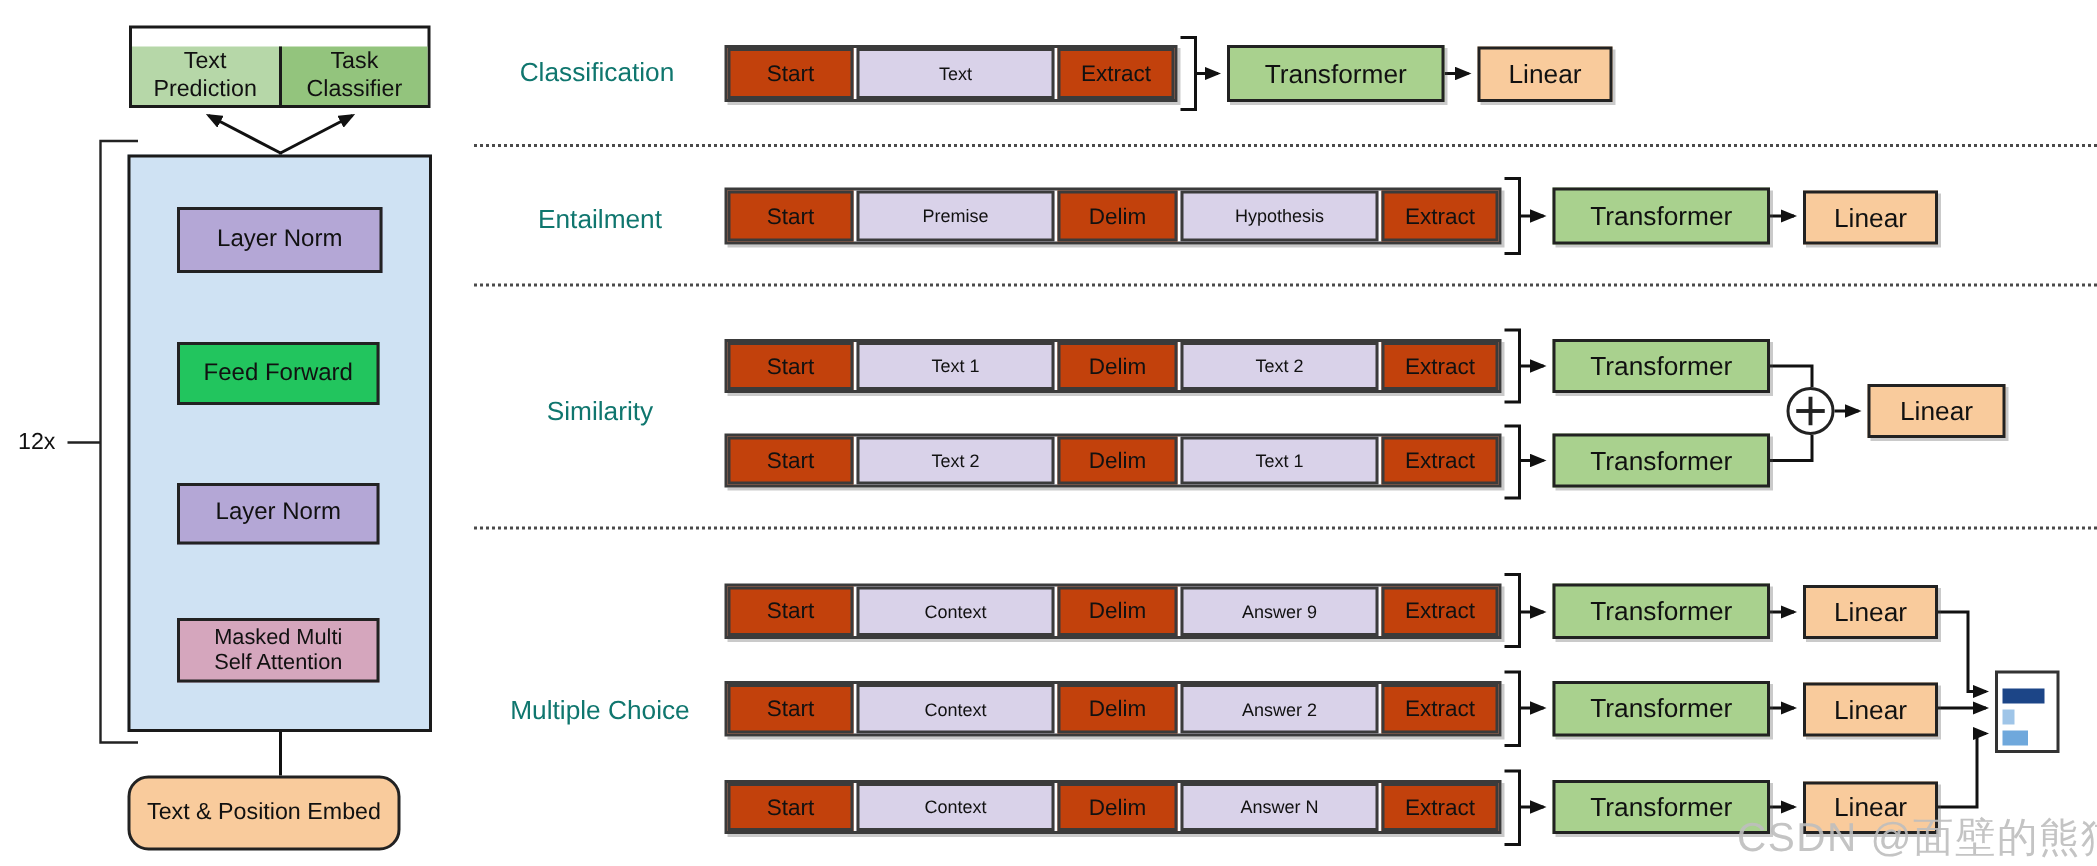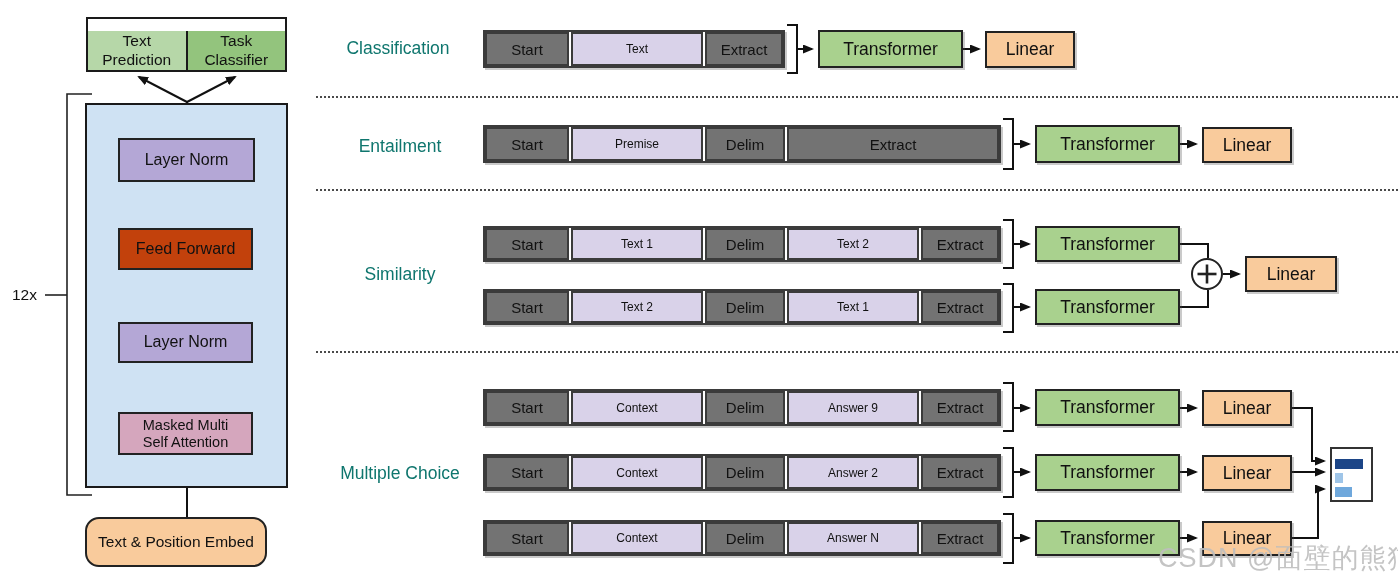--- a/index.html
+++ b/index.html
@@ -31,21 +31,21 @@
     position:absolute;box-sizing:border-box;z-index:3;
     display:flex;gap:2px;background:#ffffff;border:2px solid #3b3b3b;
     box-shadow:2px 2px 0 rgba(80,80,80,0.30);
   }
   .cell{
     box-sizing:border-box;border:2px solid #3b3b3b;
     display:flex;align-items:center;justify-content:center;
     font-size:15px;white-space:nowrap;
   }
   .cell.seg{font-size:12px;}
-  .c-blue{background:#737373;}
+  .c-blue{background:#c2410c;}
   .c-purple{background:#d9d2e9;}
   .transformer{background:#a9d18e;font-size:17.5px;}
   .linear{background:#f9cb9c;font-size:17.5px;}
   .task-label{
     position:absolute;z-index:3;font-size:17.5px;text-align:center;color:#0f766e;
   }
   .separator{
     position:absolute;z-index:0;height:0;border-top:2px dotted #4a4a4a;
   }
   .result-box{
@@ -146,21 +146,21 @@
 
   <div class="blue-container" style="left:85px;top:103px;width:203px;height:385px;"></div>
 
   <div class="head-box" style="left:86px;top:17px;width:201px;height:55px;">
     <div class="head-cell" style="background:#b6d7a8;">Text Prediction</div>
     <div class="head-cell" style="background:#93c47d;">Task Classifier</div>
   </div>
 
   <div class="box arch-text" style="left:118px;top:138px;width:137px;height:44px;background:#b4a7d6;">Layer Norm</div>
 
-  <div class="box arch-text" style="left:118px;top:228px;width:135px;height:42px;background:#c2410c;">Feed Forward</div>
+  <div class="box arch-text" style="left:118px;top:228px;width:135px;height:42px;background:#22c55e;">Feed Forward</div>
 
   <div class="box arch-text" style="left:118px;top:322px;width:135px;height:41px;background:#b4a7d6;">Layer Norm</div>
 
   <div class="box arch-small" style="left:118px;top:412px;width:135px;height:43px;background:#d5a6bd;">
     <div>Masked Multi</div>
     <div>Self Attention</div>
   </div>
 
   <div class="box" style="left:85px;top:517px;width:182px;height:50px;background:#f9cb9c;border-width:2.5px;font-size:15.5px;border-radius:14px;">Text &amp; Position Embed</div>
 
@@ -173,20 +173,21 @@
     <div class="cell c-blue" style="width:76px;flex:1;">Extract</div>
   </div>
   <div class="box transformer shadowed" style="left:818px;top:30px;width:145px;height:38px;">Transformer</div>
   <div class="box linear shadowed" style="left:985px;top:31px;width:90px;height:37px;">Linear</div>
 
   <div class="task-label" style="left:310px;top:136px;width:180px;">Entailment</div>
   <div class="bar" style="left:483px;top:125px;width:518px;height:38px;">
     <div class="cell c-blue" style="width:84px;">Start</div>
     <div class="cell c-purple seg" style="width:132px;">Premise</div>
     <div class="cell c-blue" style="width:80px;">Delim</div>
+    <div class="cell c-purple seg" style="width:132px;">Hypothesis</div>
     <div class="cell c-blue" style="width:76px;flex:1;">Extract</div>
   </div>
   <div class="box transformer shadowed" style="left:1035px;top:125px;width:145px;height:38px;">Transformer</div>
   <div class="box linear shadowed" style="left:1202px;top:127px;width:90px;height:36px;">Linear</div>
 
   <div class="task-label" style="left:310px;top:264px;width:180px;">Similarity</div>
   <div class="bar" style="left:483px;top:226px;width:518px;height:36px;">
     <div class="cell c-blue" style="width:84px;">Start</div>
     <div class="cell c-purple seg" style="width:132px;">Text 1</div>
     <div class="cell c-blue" style="width:80px;">Delim</div>

